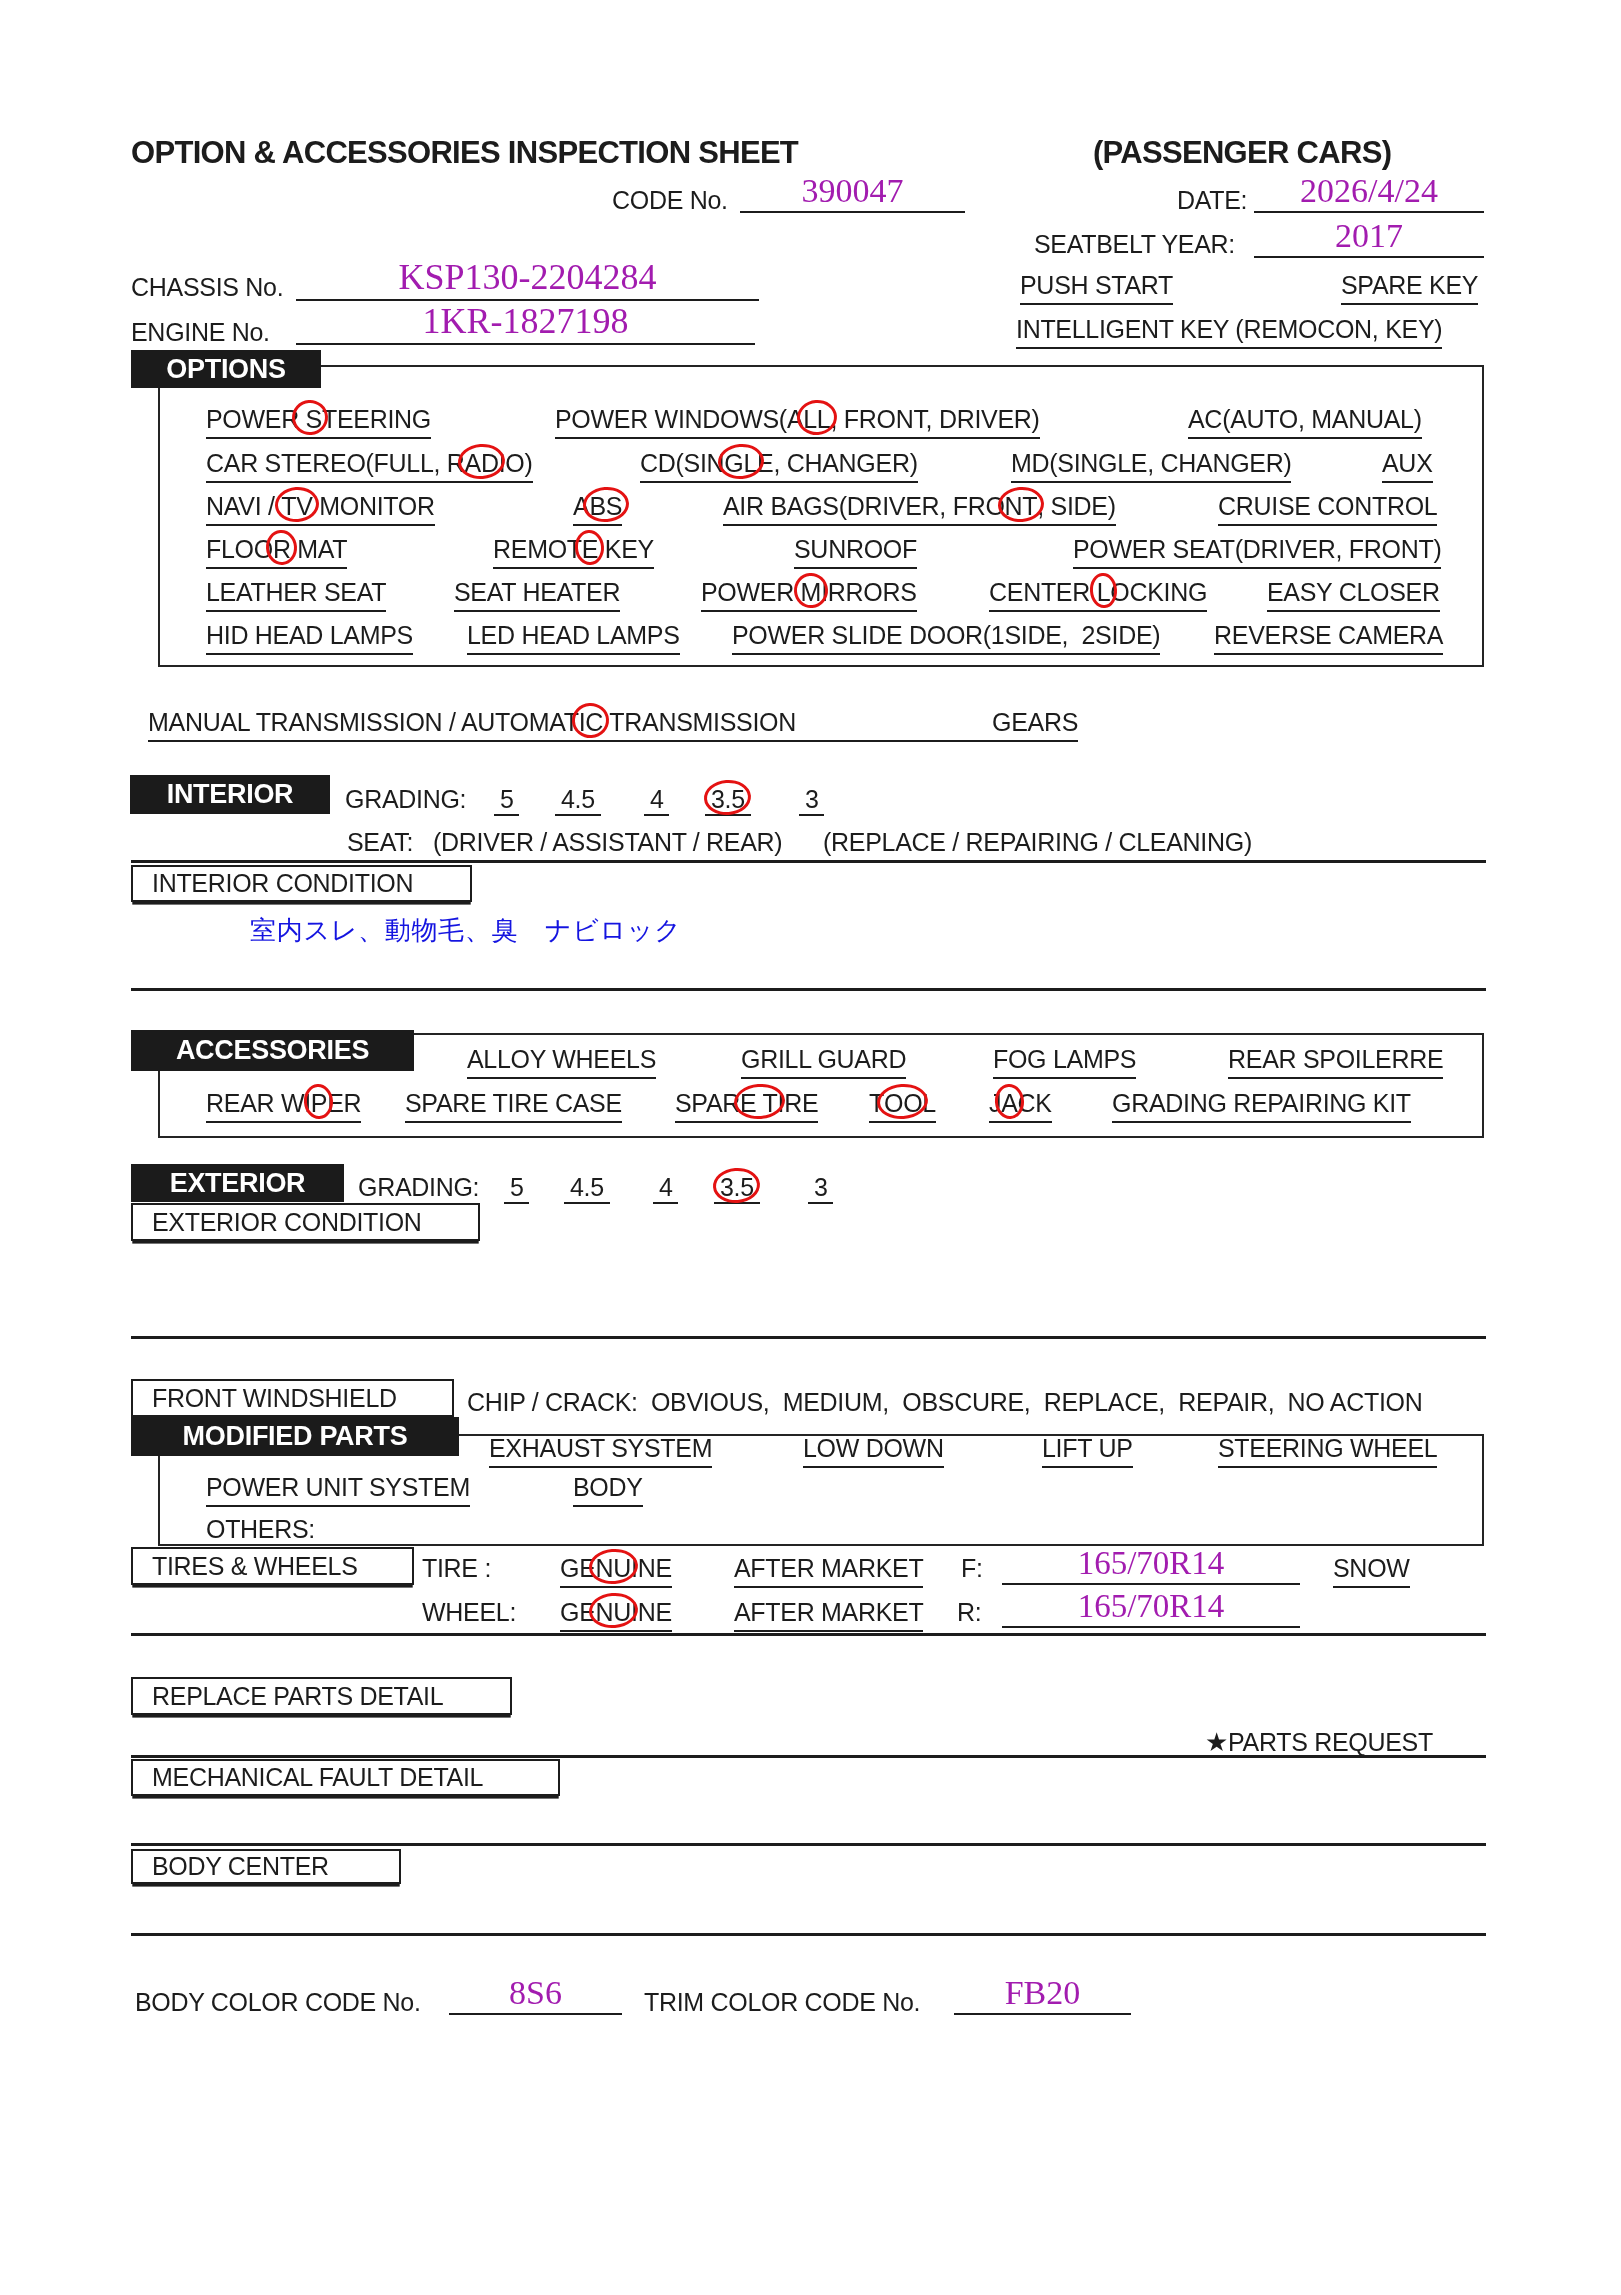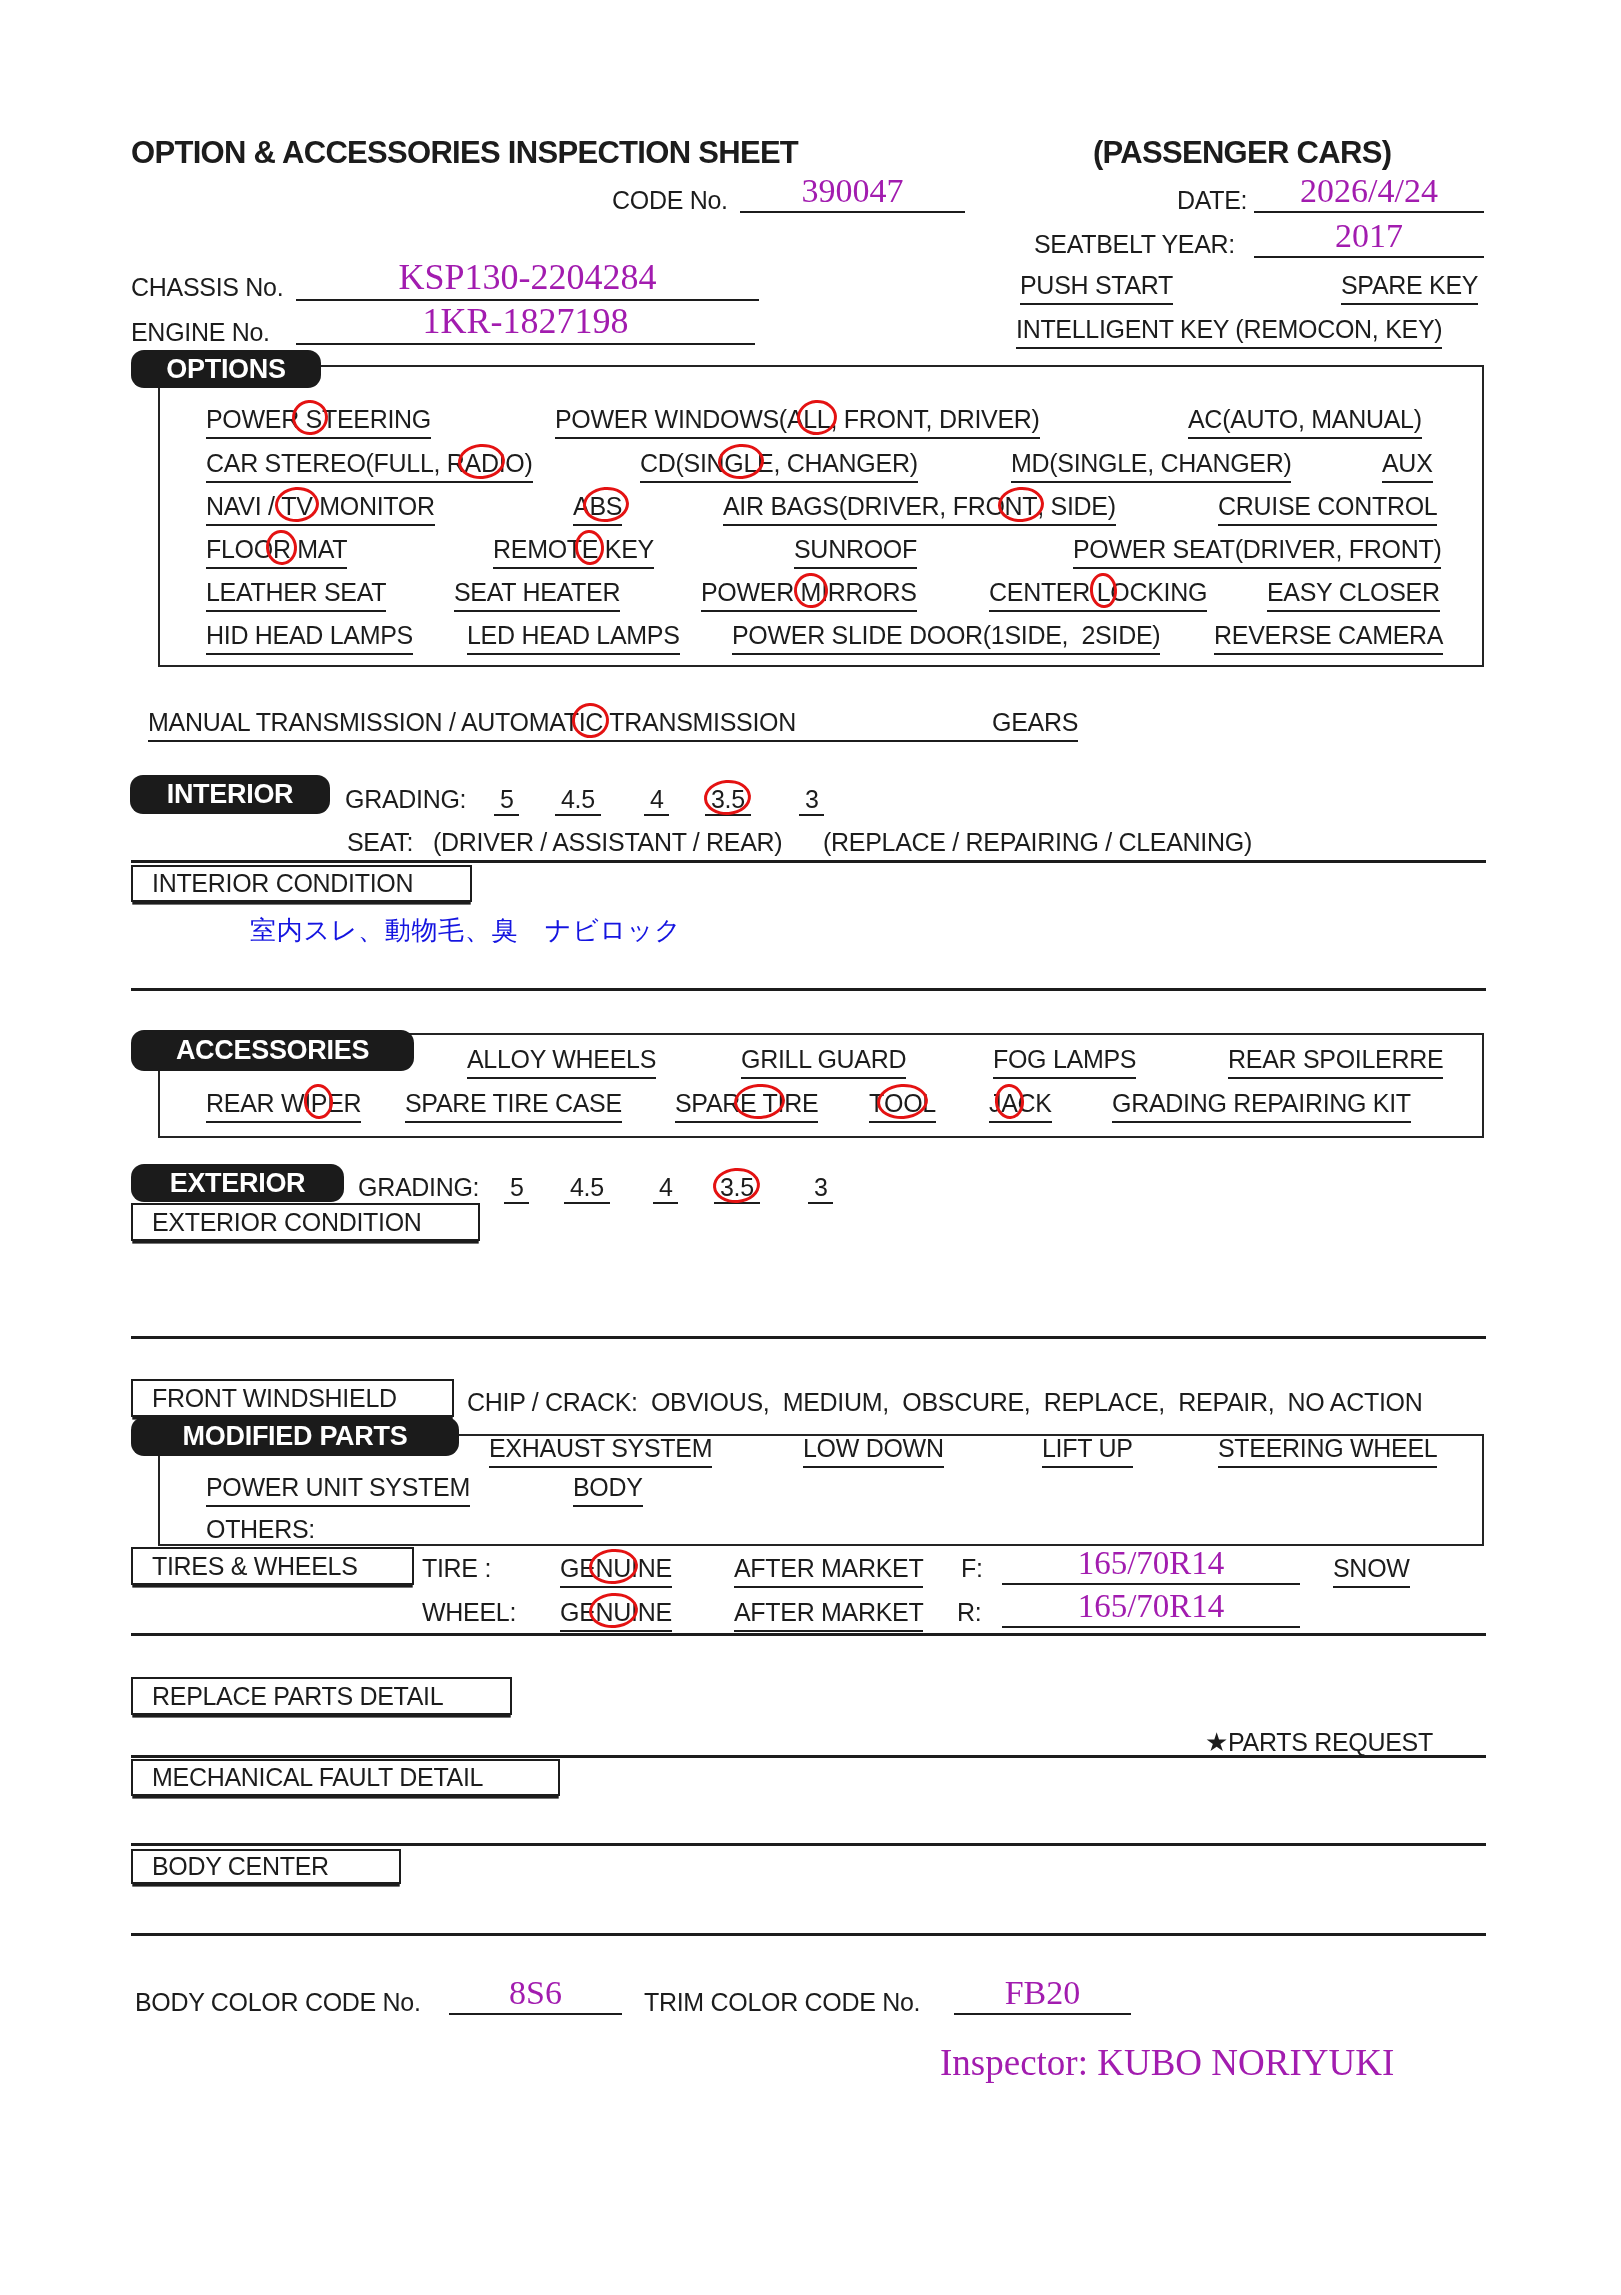--- a/index.html
+++ b/index.html
@@ -2,21 +2,21 @@
 <html style="font-size:10.5px"><head>
 <meta charset="utf-8">
 <style>
   html,body{margin:0;padding:0;background:#9a9a9a;}
   .page{position:relative;width:1622px;height:2295px;background:#ffffff;overflow:hidden;
         font-family:"Liberation Sans", sans-serif;color:#1c1c1c;letter-spacing:-0.3px;}
   .t{position:absolute;white-space:pre;font-size:25px;line-height:1.15;}
   .u{border-bottom:2.6px solid #1c1c1c;padding-bottom:3.3px;}
   .title{font-size:31px;font-weight:bold;letter-spacing:-0.7px;}
   .blk{position:absolute;background:#1b1b1b;color:#ffffff;font-weight:bold;font-size:27px;
-       display:flex;align-items:center;justify-content:center;border-radius:13px;letter-spacing:-0.3px;white-space:pre;}
+       display:flex;align-items:center;justify-content:center;border-radius:0;letter-spacing:-0.3px;white-space:pre;}
   .obox{position:absolute;border:2.6px solid #1c1c1c;background:#fff;font-size:25px;
         display:flex;align-items:center;padding-left:19px;box-sizing:border-box;
         box-shadow:0 3.9px 0 -1.3px #1c1c1c;white-space:pre;}
   .box{position:absolute;border:2.6px solid #242424;box-sizing:border-box;}
   .line{position:absolute;left:131px;width:1355px;height:3.3px;background:#1c1c1c;}
   .blue{color:#a21caf;font-family:"Liberation Serif", serif;letter-spacing:0;}
   .uv{position:absolute;border-bottom:2.6px solid #1c1c1c;display:flex;align-items:flex-end;
       justify-content:center;box-sizing:border-box;padding-bottom:1.3px;}
   .m{position:relative;display:inline-block;}
   .m::after{content:"";position:absolute;left:-6.5px;right:-6.5px;top:-5.2px;bottom:-1.3px;
@@ -181,16 +181,15 @@
 
   <div class="t" style="left:135px;top:1988px">BODY COLOR CODE No.</div>
   <div class="uv" style="left:449px;top:1963px;width:173px;height:52px">
     <span class="blue" style="font-size:34px">8S6</span>
   </div>
   <div class="t" style="left:644px;top:1988px">TRIM COLOR CODE No.</div>
   <div class="uv" style="left:954px;top:1963px;width:177px;height:52px">
     <span class="blue" style="font-size:34px">FB20</span>
   </div>
 
-  <div class="t blue" style="left:940px;top:2042px;font-size:37px">Inspector: KUBO NORIYUKI</div>
 
 </div>
 
 
 </body></html>

